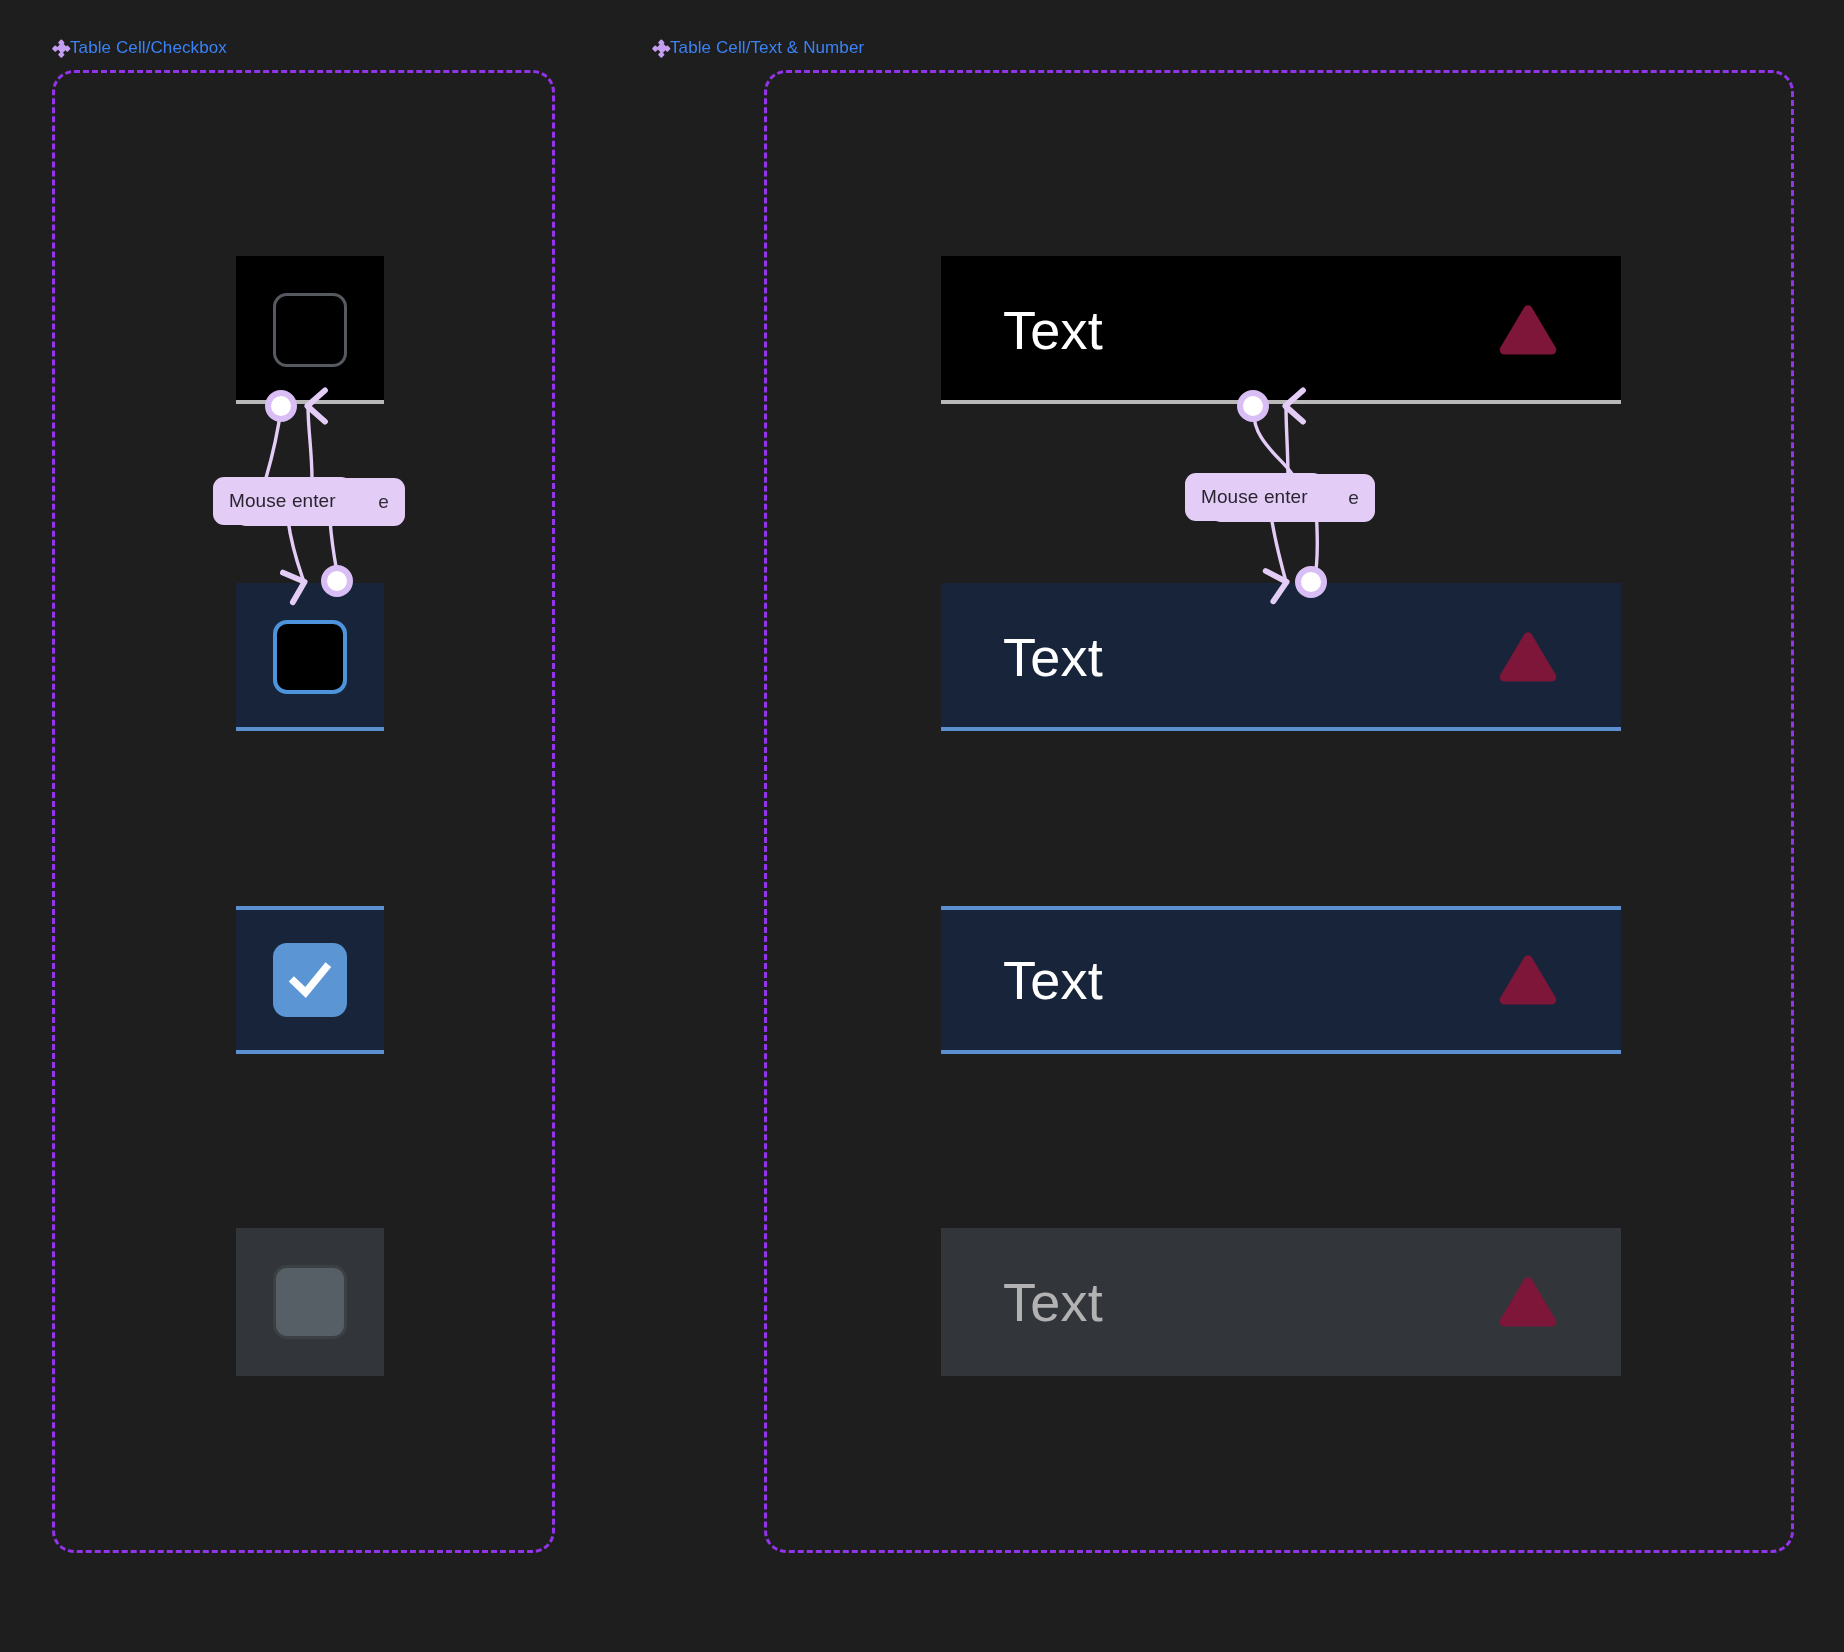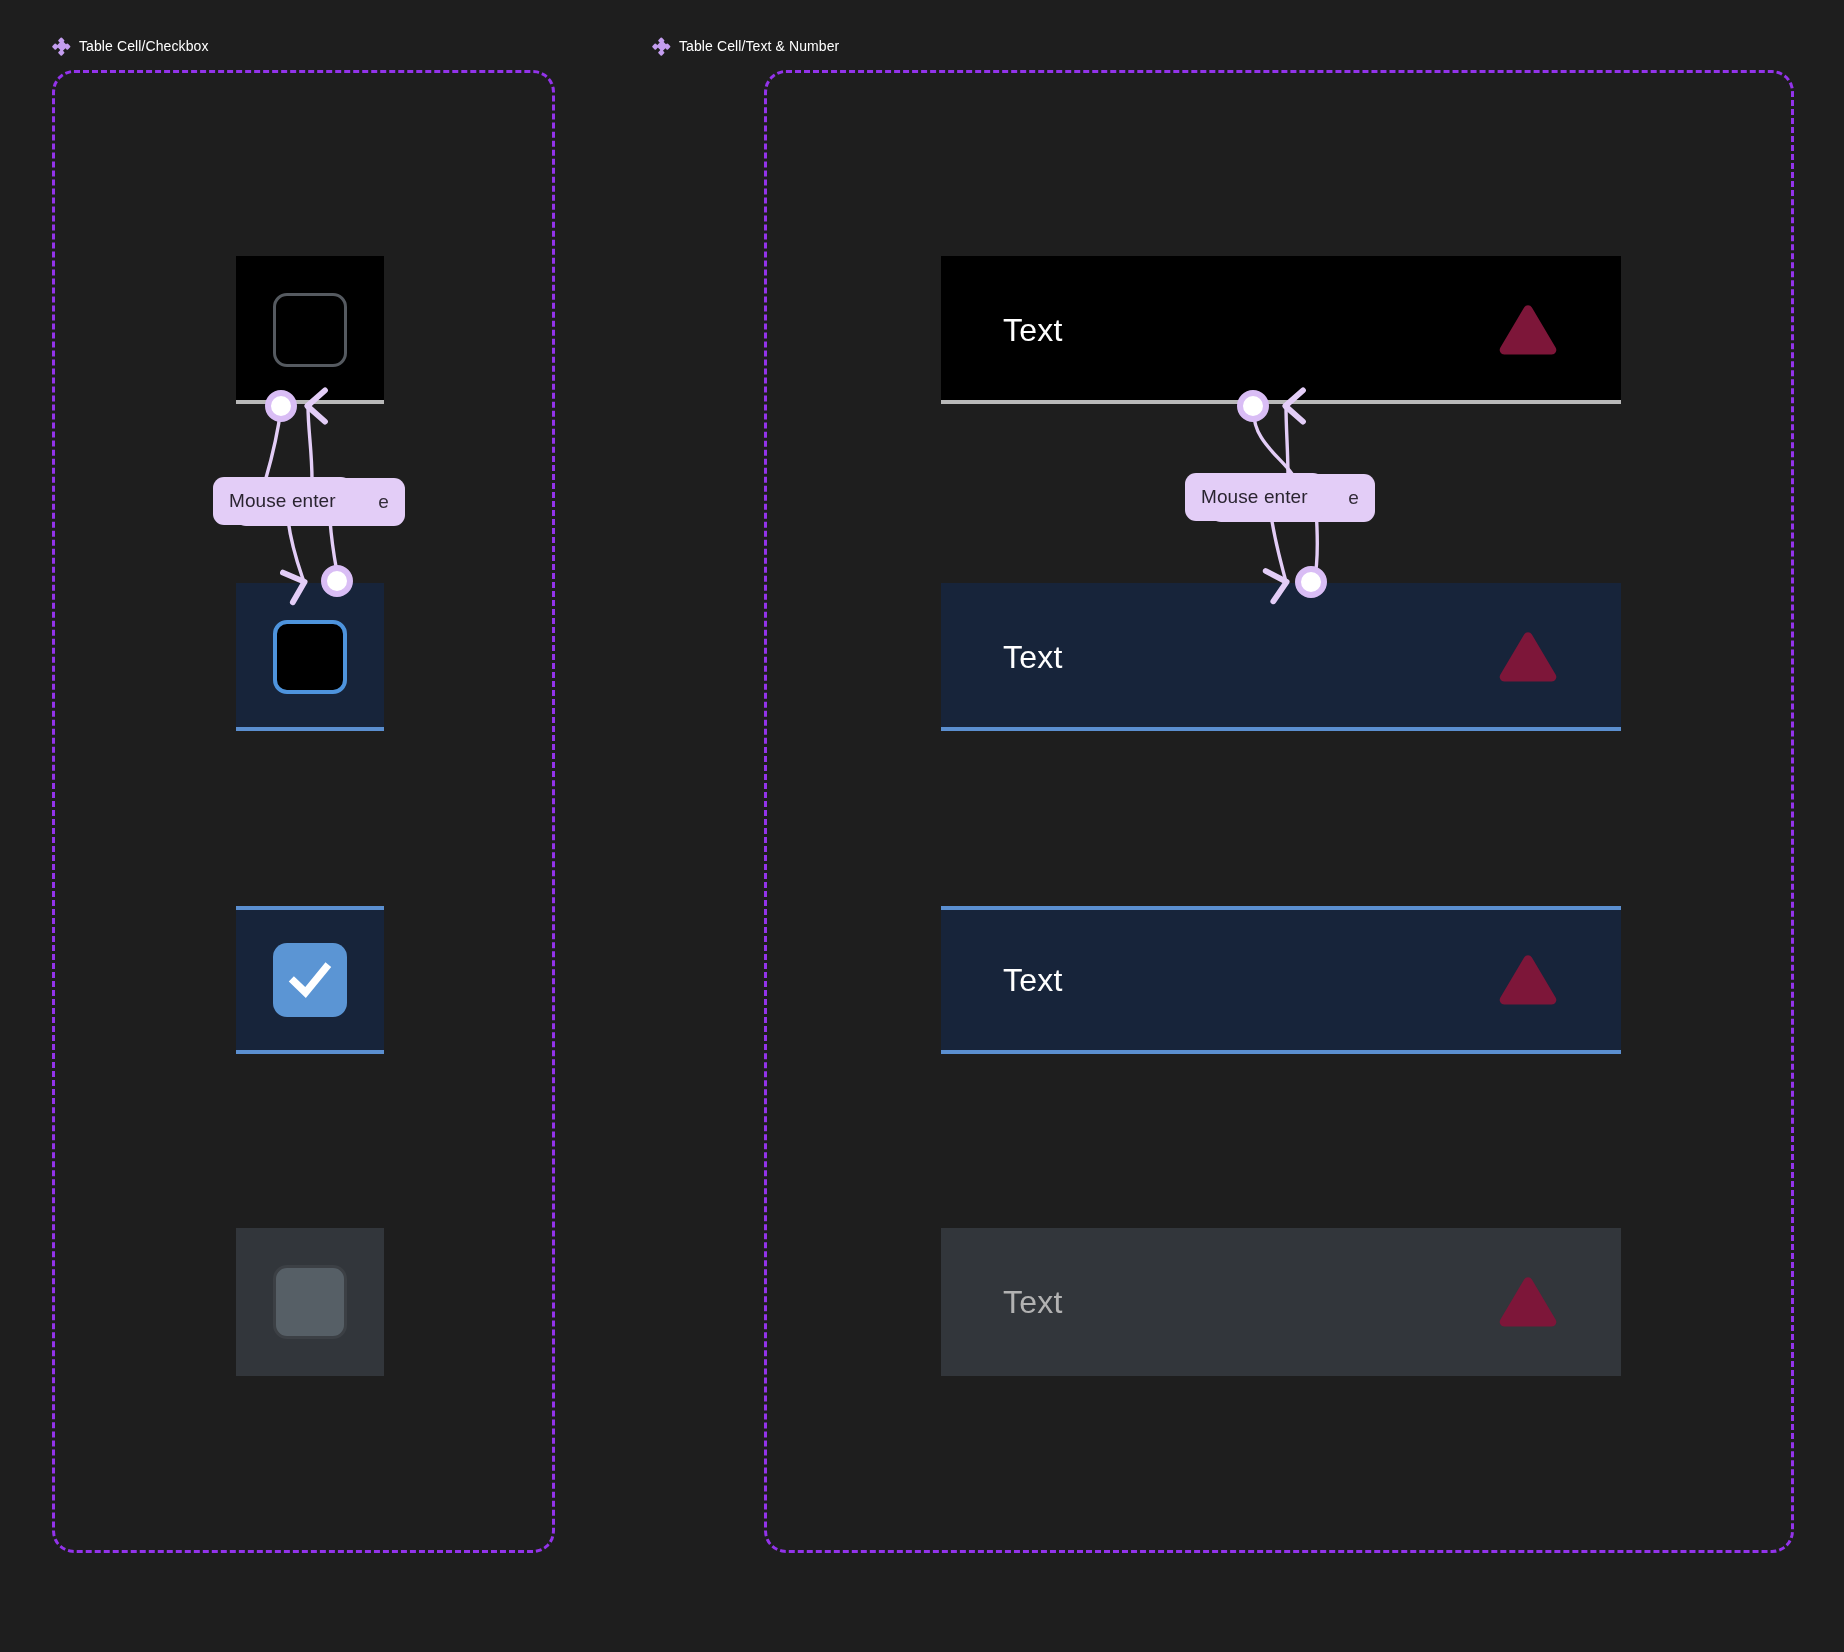--- a/index.html
+++ b/index.html
@@ -17,23 +17,23 @@
     width: 1844px;
     height: 1652px;
     background: #1e1e1e;
   }
 
   
   .frame-label {
     position: absolute;
     display: flex;
     align-items: center;
-    gap: 10px;
-    font-size: 14px;
-    color: #ffffff;
+    gap: 1px;
+    font-size: 17px;
+    color: #3b82f6;
     white-space: nowrap;
     letter-spacing: 0.1px;
   }
   .frame-label .diamond-icon {
     display: inline-block;
     width: 15px;
     height: 15px;
     position: relative;
     flex: 0 0 auto;
   }
@@ -101,21 +101,21 @@
     border: none;
   }
   .checkbox.state-disabled {
     background: #565f66;
     border: 3px solid #3c4045;
   }
   .checkbox .check-mark { width: 46px; height: 46px; display: block; }
 
   
   .cell-text {
-    font-size: 32px;
+    font-size: 54px;
     font-weight: 400;
     letter-spacing: 0.2px;
     line-height: 1;
   }
   .cell-text.on-dark { color: #ffffff; }
   .cell-text.muted   { color: #b2b2b2; }
 
   .triangle-icon { width: 62px; height: 56px; display: block; flex: 0 0 auto; }
 
   

